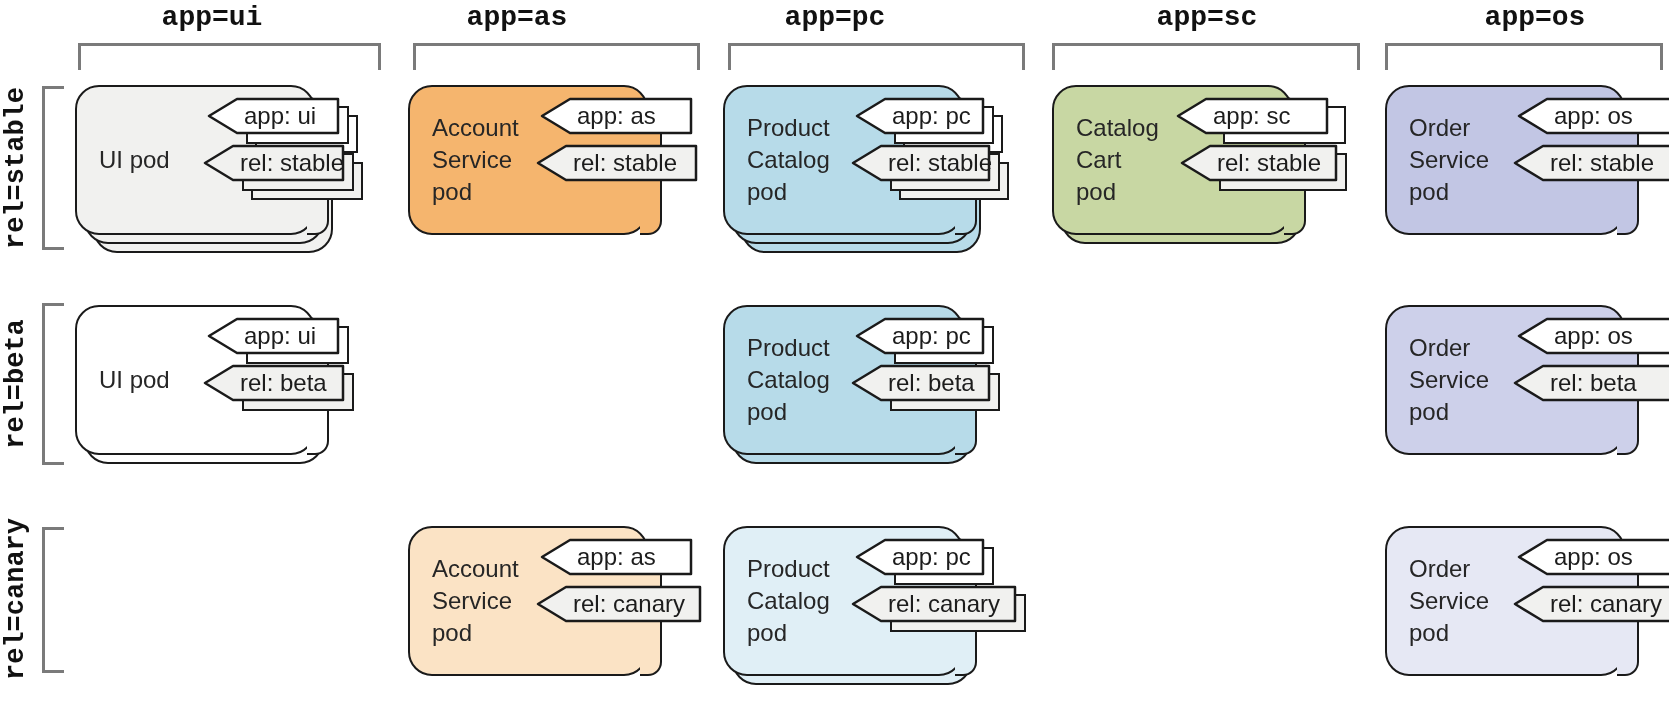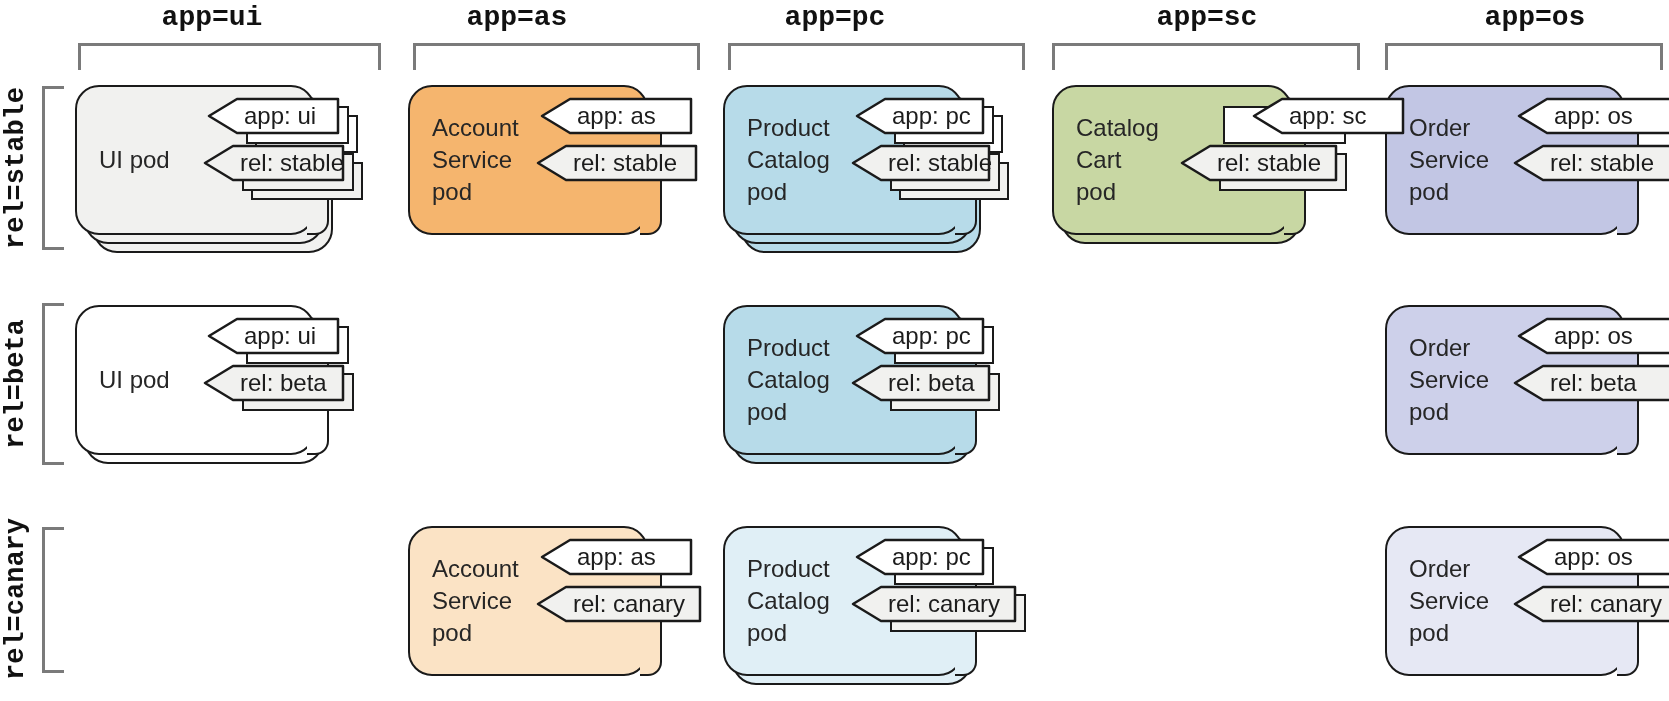--- a/index.html
+++ b/index.html
@@ -147,21 +147,21 @@
           <div>Product</div>
           <div>Catalog</div>
           <div>pod</div>
         </div>
       </div>
       <div class="" style="position: absolute; left: 0px; top: 0px;">
         <div class="pod-layer" style="left: 1061px; top: 94px; background: rgb(200, 215, 163); z-index: 1;"></div>
         <div class="pod-body" style="left: 1052px; top: 85px; background: rgb(200, 215, 163); z-index: 2;"></div>
         <div class="pod-tab" style="left: 1284px; top: 99px; background: rgb(200, 215, 163); z-index: 3;"></div>
         <div class="tag-tail" style="left: 1223px; top: 106px; width: 123px; background: rgb(255, 255, 255); z-index: 5;"></div>
-        <div class="tag-wrap" style="left: 1252px; top: 97px; width: 153px; z-index: 7;">
+        <div class="tag-wrap" style="left: 1176px; top: 97px; width: 153px; z-index: 7;">
           <svg width="153" height="38" viewBox="0 0 153 38">
             <polygon points="2,19 30,2 151,2 151,36 30,36" fill="#ffffff" stroke="#1a1a1a" stroke-width="2.5" stroke-linejoin="round"></polygon>
           </svg>
           <span class="tag-text">app: sc</span>
         </div>
         <div class="tag-tail" style="left: 1219px; top: 153px; width: 128px; background: rgb(241, 241, 239); z-index: 5;"></div>
         <div class="tag-wrap" style="left: 1180px; top: 144px; width: 158px; z-index: 7;">
           <svg width="158" height="38" viewBox="0 0 158 38">
             <polygon points="2,19 30,2 156,2 156,36 30,36" fill="#f1f1ef" stroke="#1a1a1a" stroke-width="2.5" stroke-linejoin="round"></polygon>
           </svg>

